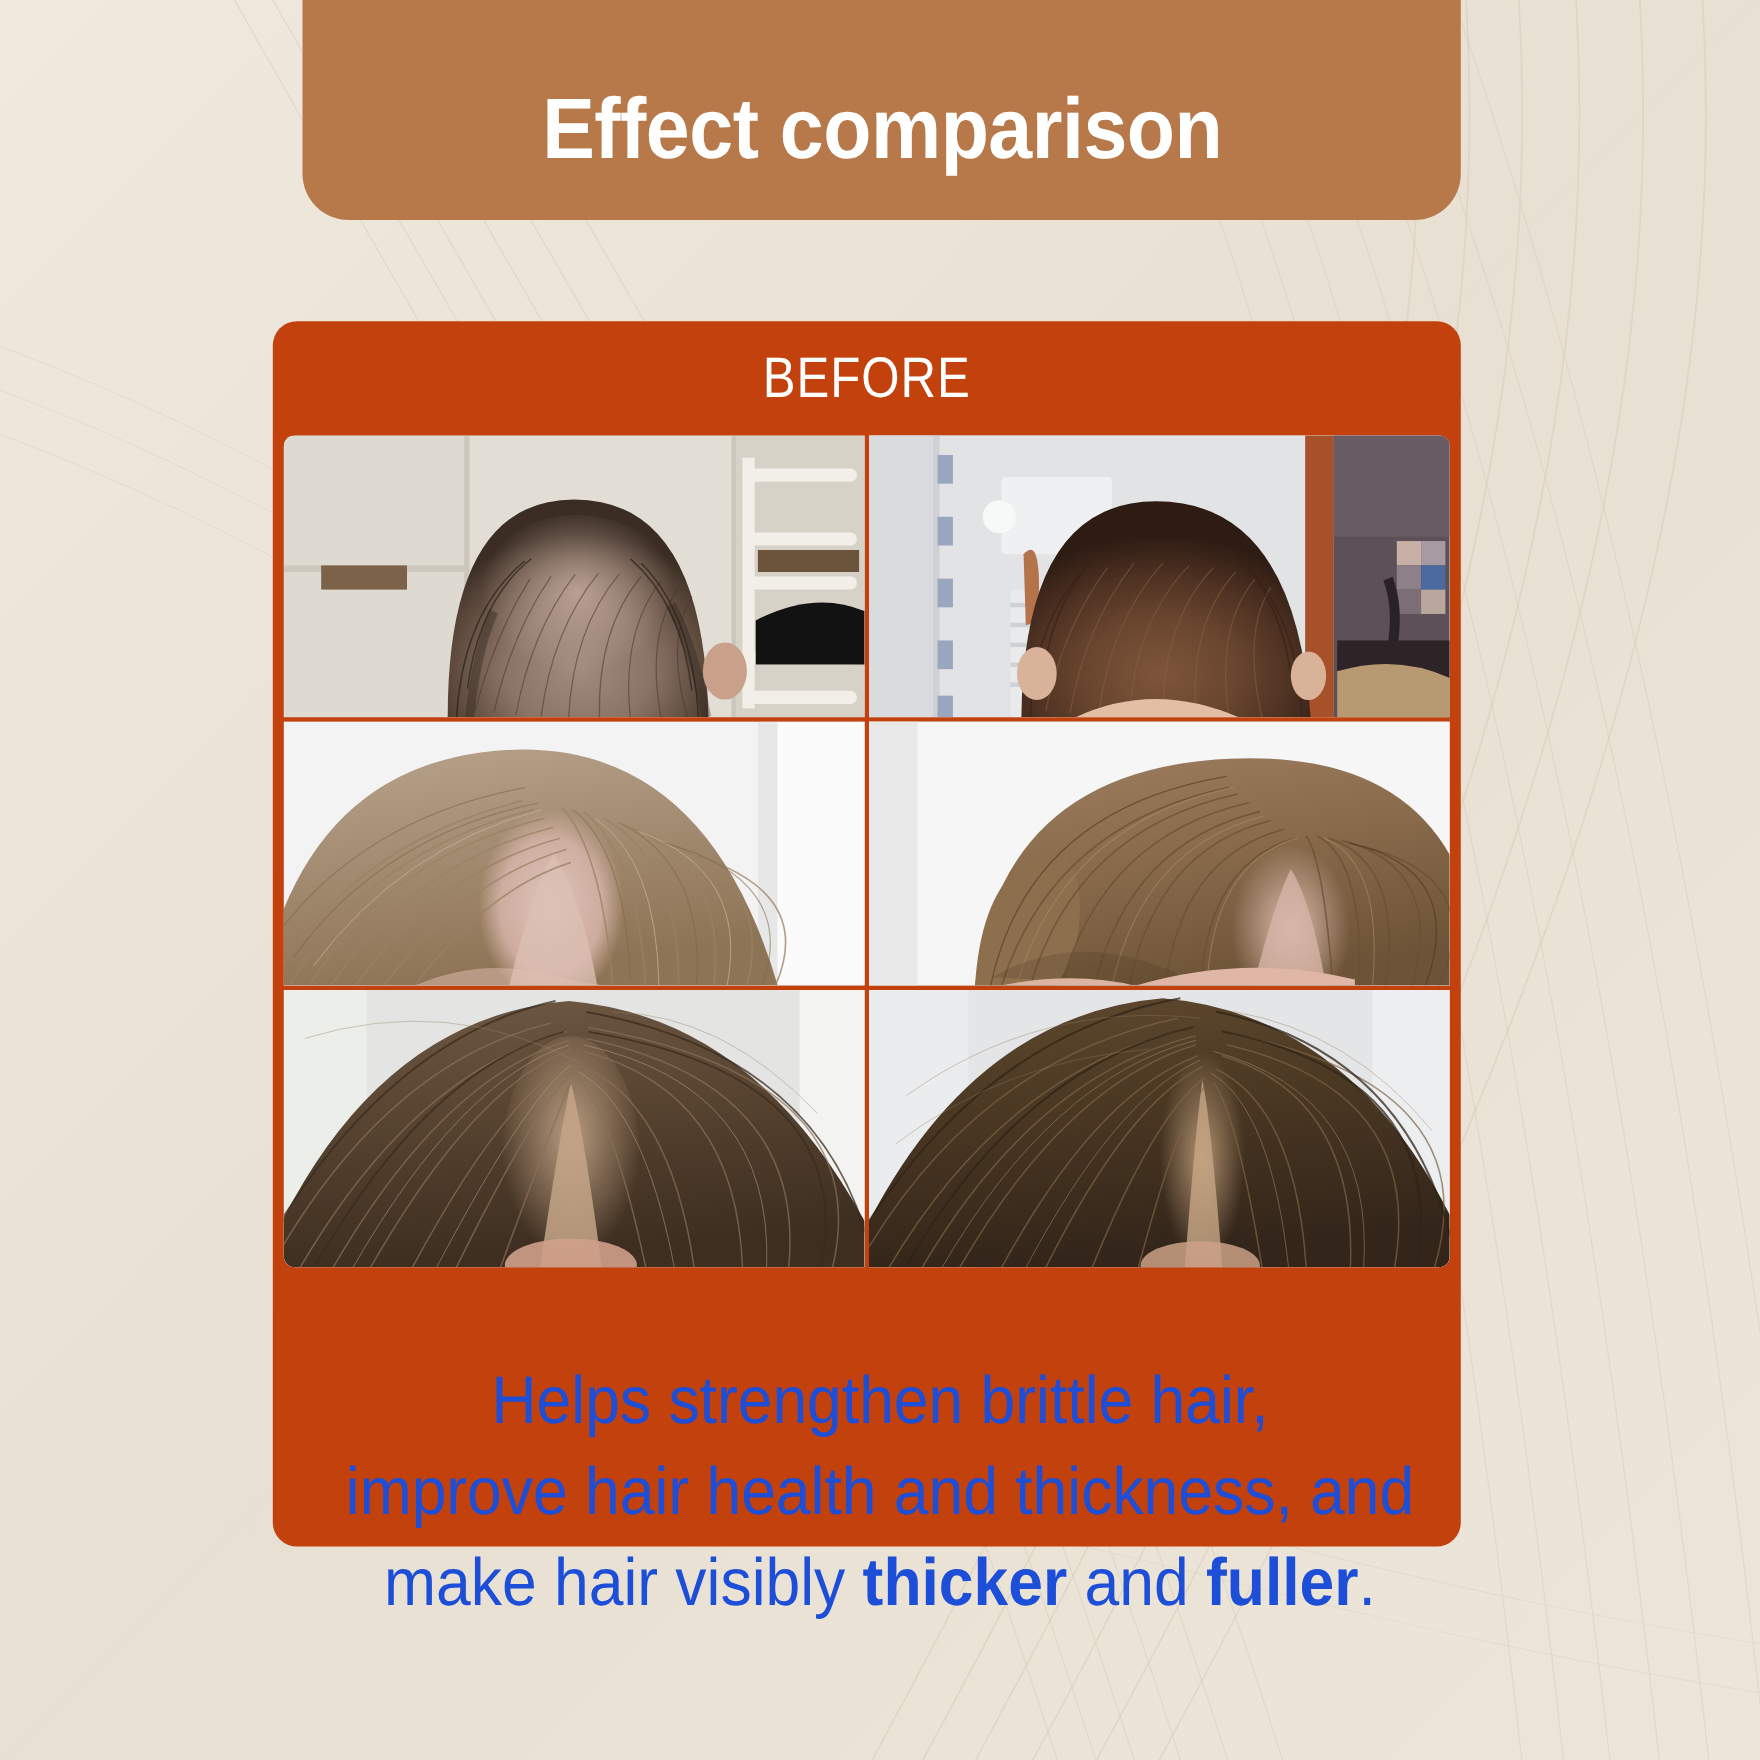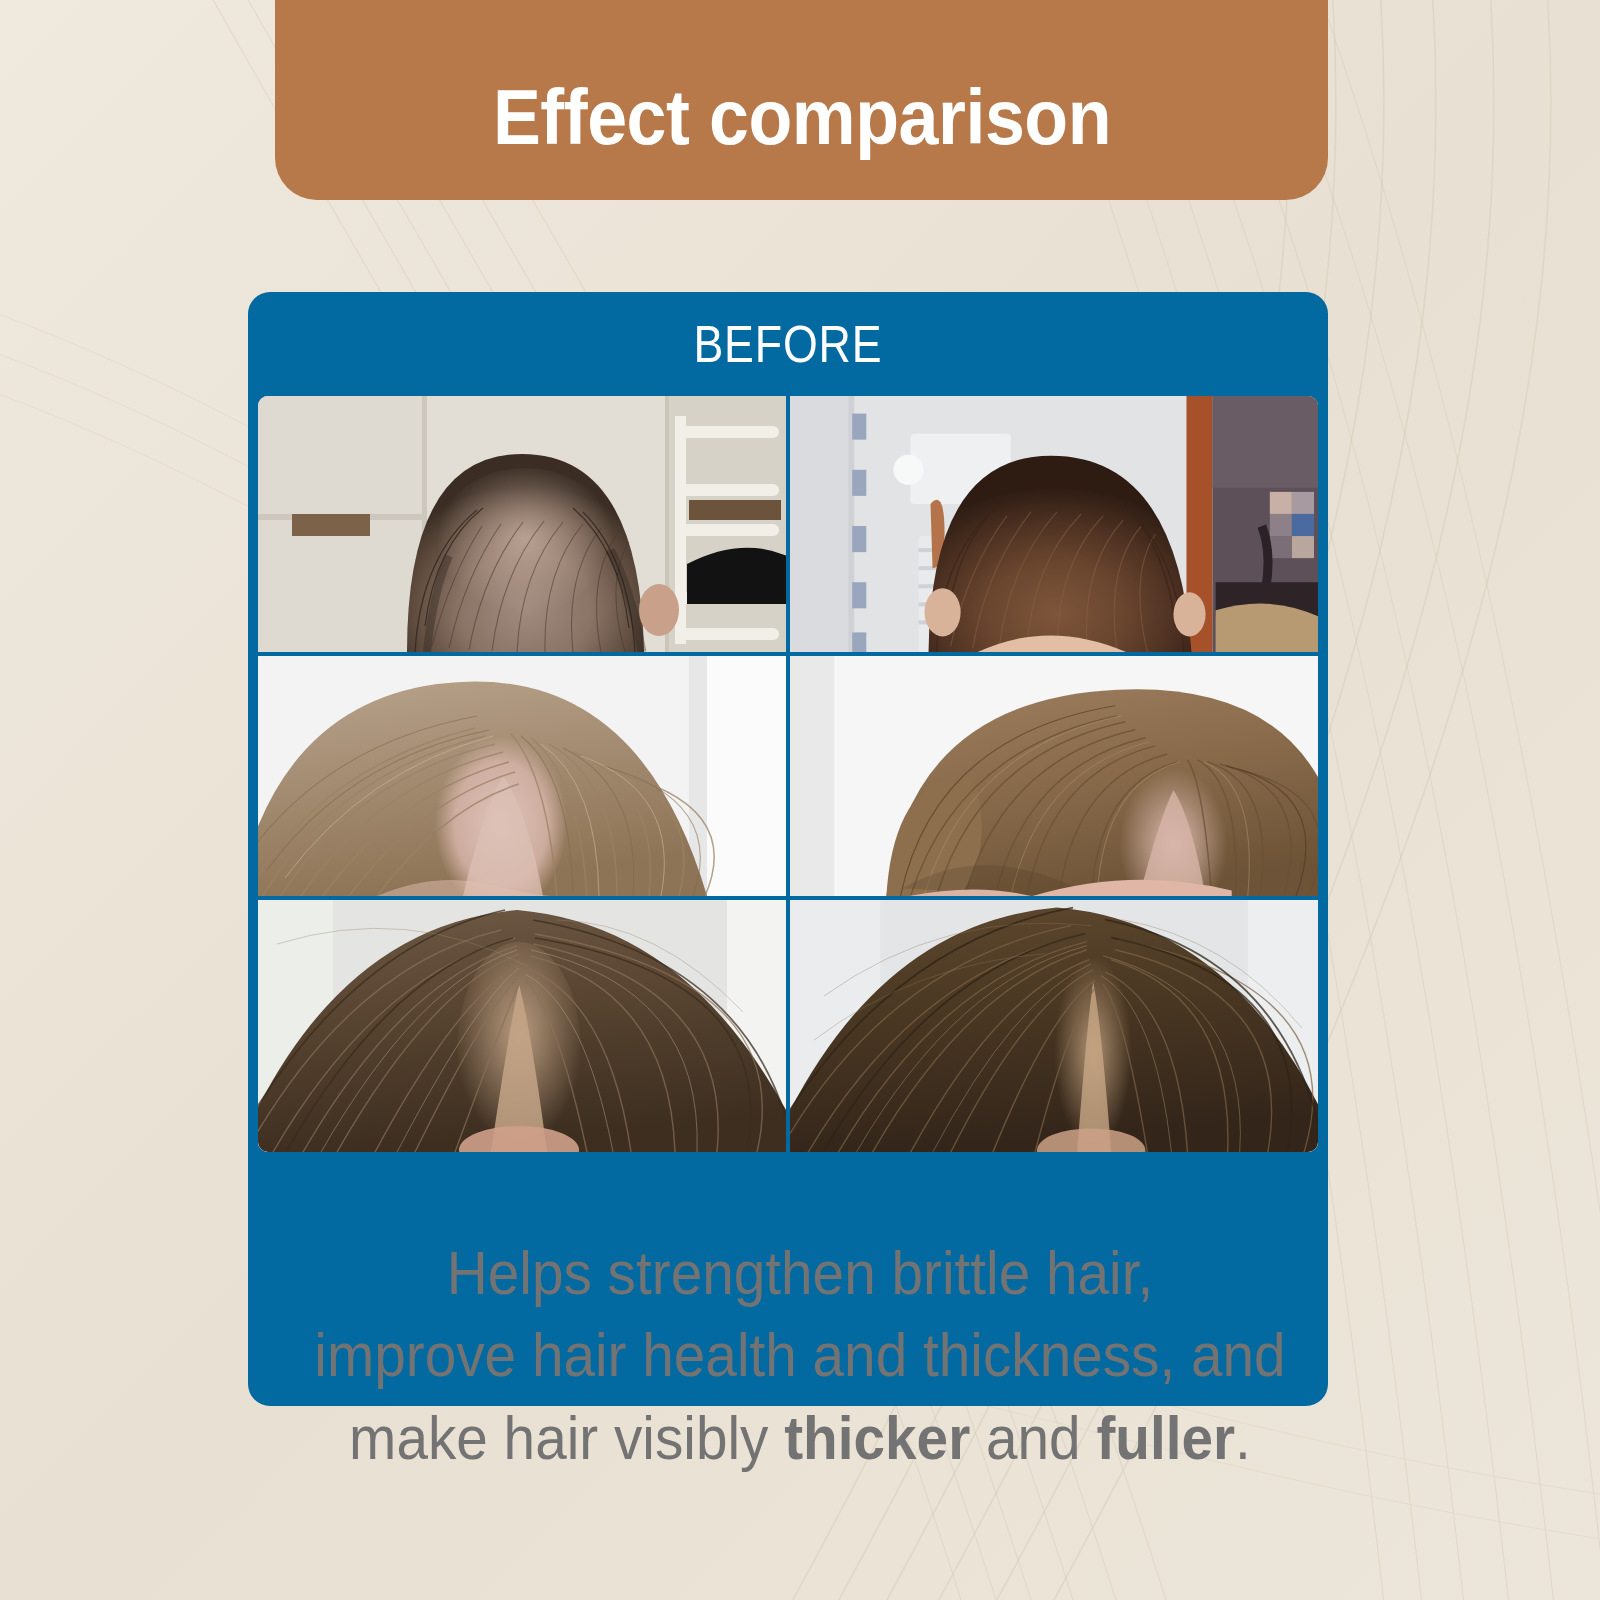--- a/index.html
+++ b/index.html
@@ -58,21 +58,21 @@
     white-space: nowrap;
   }
 
   
   .compare-card {
     position: absolute;
     left: 248px;
     top: 292px;
     width: 1080px;
     height: 1114px;
-    background: #0369a1;
+    background: #c2410c;
     border-radius: 22px;
     box-sizing: border-box;
   }
 
   .col-headers {
     position: absolute;
     left: 0;
     top: 0;
     width: 100%;
     height: 104px;
@@ -118,21 +118,21 @@
   .r3c1 { border-bottom-left-radius: 10px; }
   .r3c2 { border-bottom-right-radius: 10px; }
 
   
   .caption {
     position: absolute;
     left: 150px;
     top: 1232px;
     width: 1300px;
     text-align: center;
-    color: #737373;
+    color: #1d4ed8;
     font-size: 61px;
     line-height: 1.35;
     font-family: "Liberation Sans Narrow", "Liberation Sans", sans-serif;
   }
   .caption .line {
     display: block;
     white-space: nowrap;
     transform: scaleX(0.93);
   }
   .caption b { font-weight: bold; }

